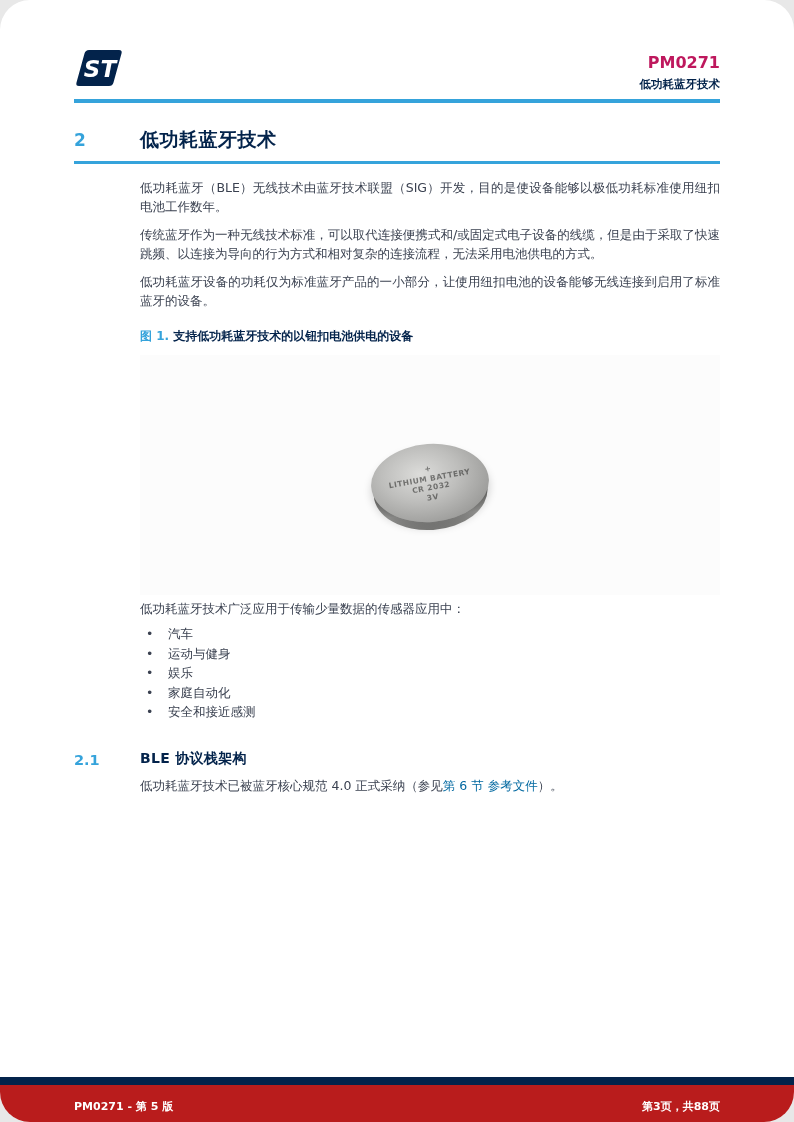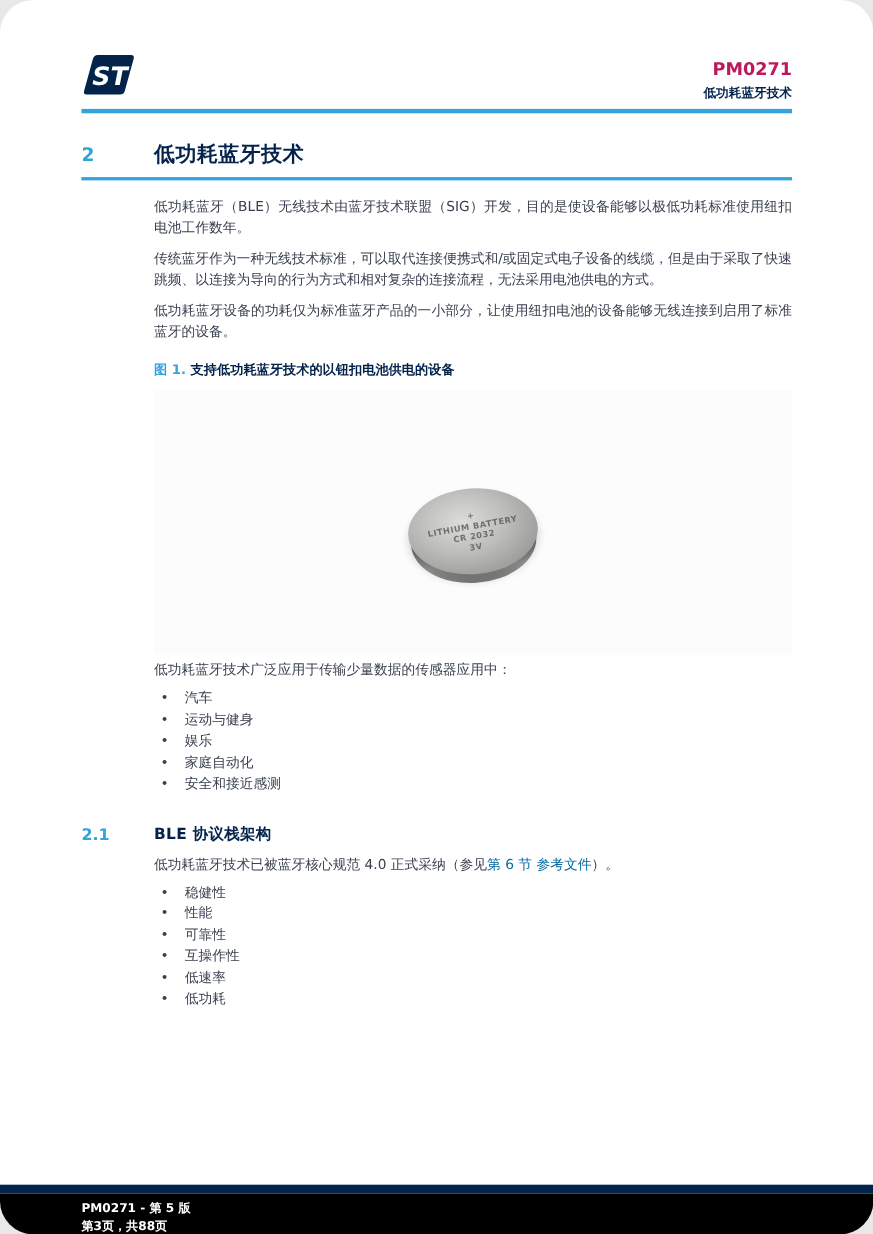--- a/index.html
+++ b/index.html
@@ -60,22 +60,22 @@
     line-height:9.5px; text-align:center; letter-spacing:0.5px; transform:rotate(-6deg); }
 
   
   .bullets { list-style:none; margin-top:6px; }
   .bullets li { position:relative; padding-left:28px; font-size:12.5px; line-height:19.5px; }
   .bullets li::before { content:"•"; position:absolute; left:6px; color:#3a4150; }
 
   
   .footer { position:absolute; left:0; bottom:0; width:100%; }
   .footer-navy { height:8px; background:#03234b; }
-  .footer-blue { height:37px; background:#000000; display:flex; justify-content:space-between;
-                 align-items:flex-start; padding:6px 74px 0 74px;flex-direction:column; }
+  .footer-blue { height:37px; background:#b91c1c; display:flex; justify-content:space-between;
+                 align-items:center; padding:6px 74px 0 74px; }
   .footer-blue span { color:#ffffff; font-size:11px; font-weight:bold; }
 </style>
 </head>
 <body>
 
 <div class="page">
 
   <div class="header">
     <div class="header-row">
       <div class="logo">
@@ -133,28 +133,20 @@
     </ul>
   </div>
 
   <div class="subsection-head">
     <div class="subsection-num">2.1</div>
     <div class="subsection-title">BLE 协议栈架构</div>
   </div>
 
   <div class="body-col" style="margin-top:8px;">
     <p class="para"><span>低功耗蓝牙技术已被蓝牙核心规范 4.0 正式采纳（参见</span><a class="link">第 6 节 参考文件</a><span>）。</span></p>
-    <ul class="bullets">
-      <li>稳健性</li>
-      <li>性能</li>
-      <li>可靠性</li>
-      <li>互操作性</li>
-      <li>低速率</li>
-      <li>低功耗</li>
-    </ul>
   </div>
 
   <div class="footer">
     <div class="footer-navy"></div>
     <div class="footer-blue">
       <span>PM0271 - 第 5 版</span>
       <span>第3页，共88页</span>
     </div>
   </div>
 

